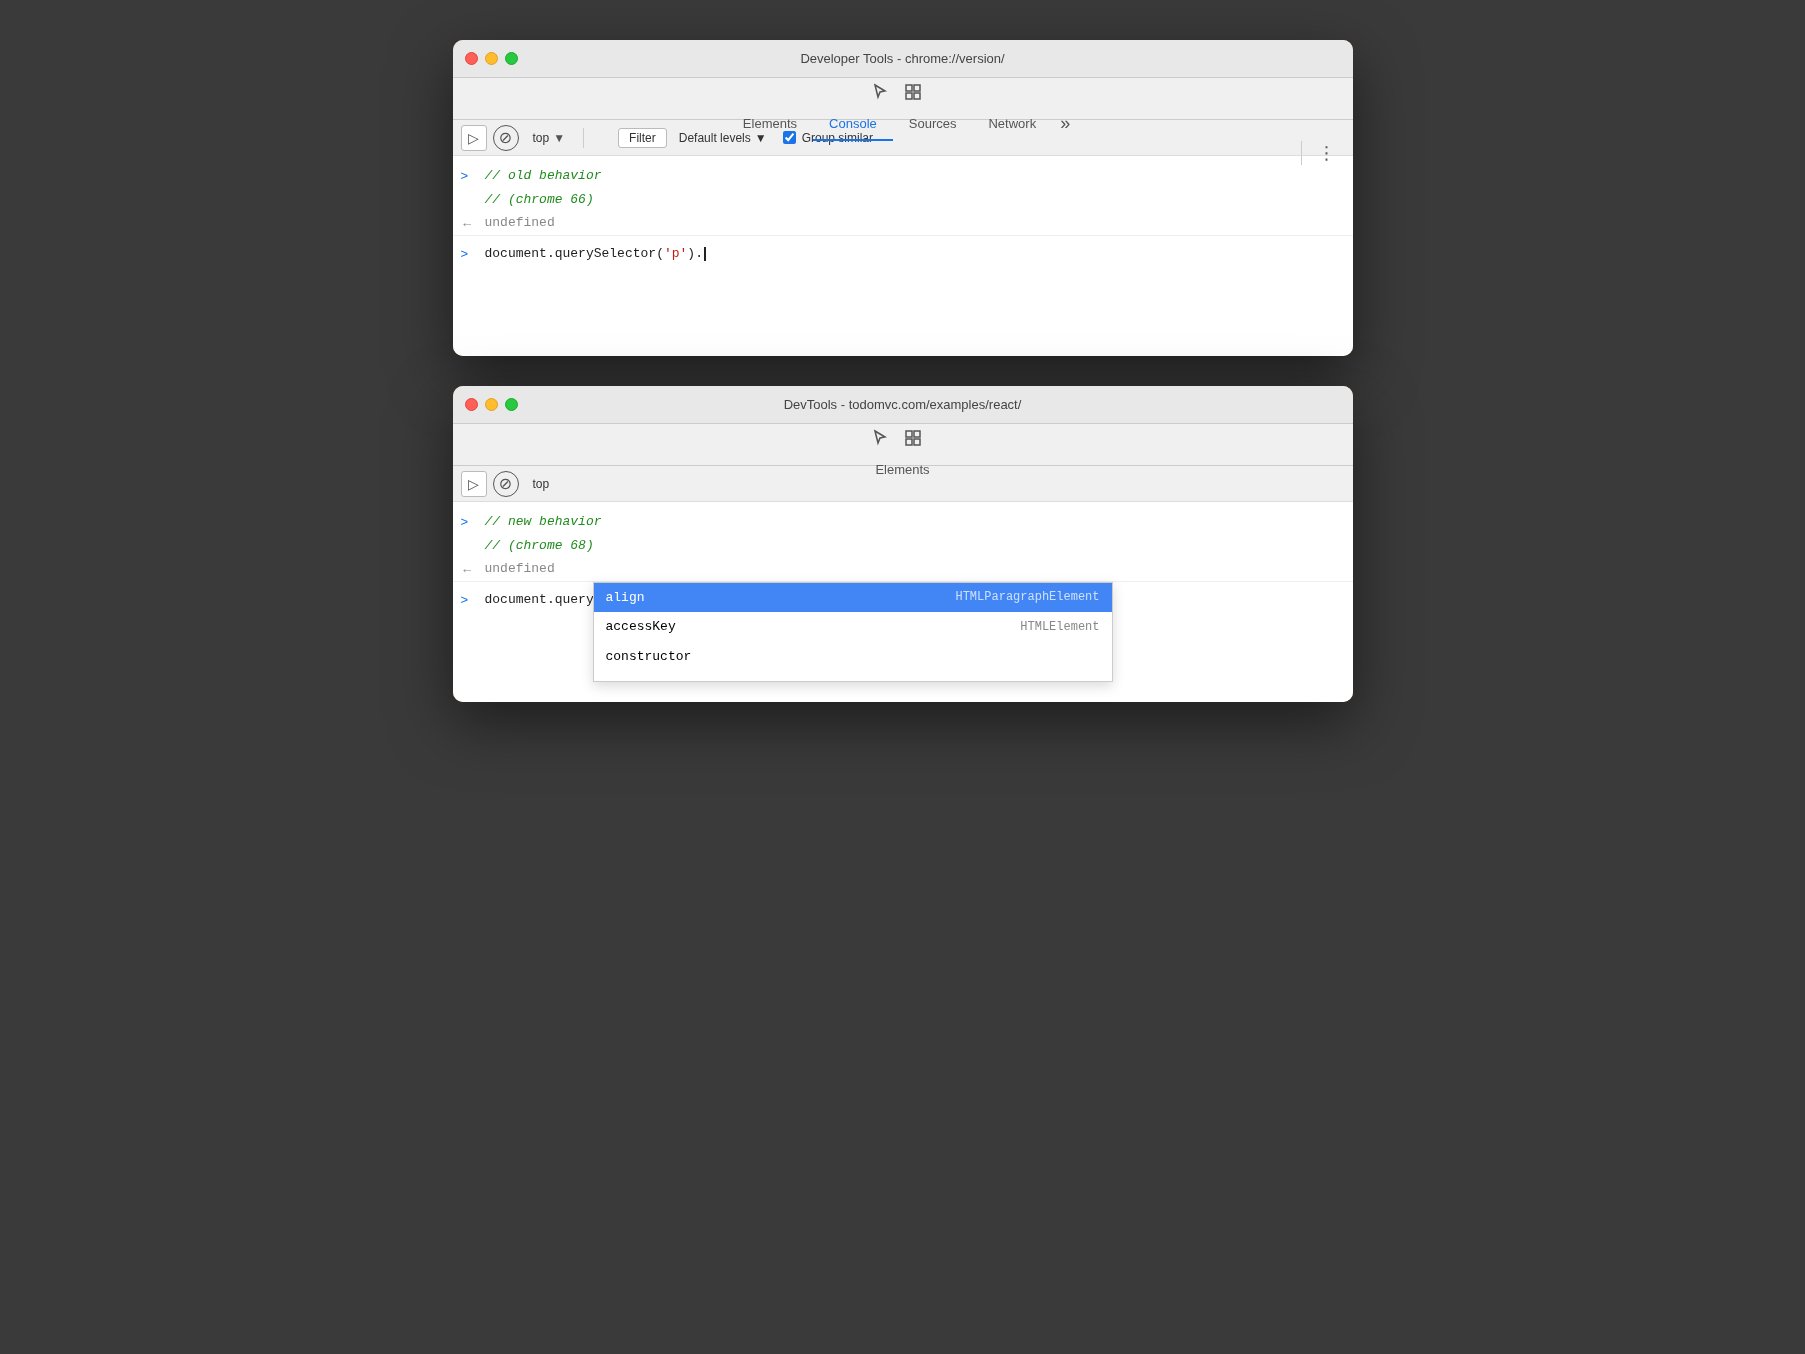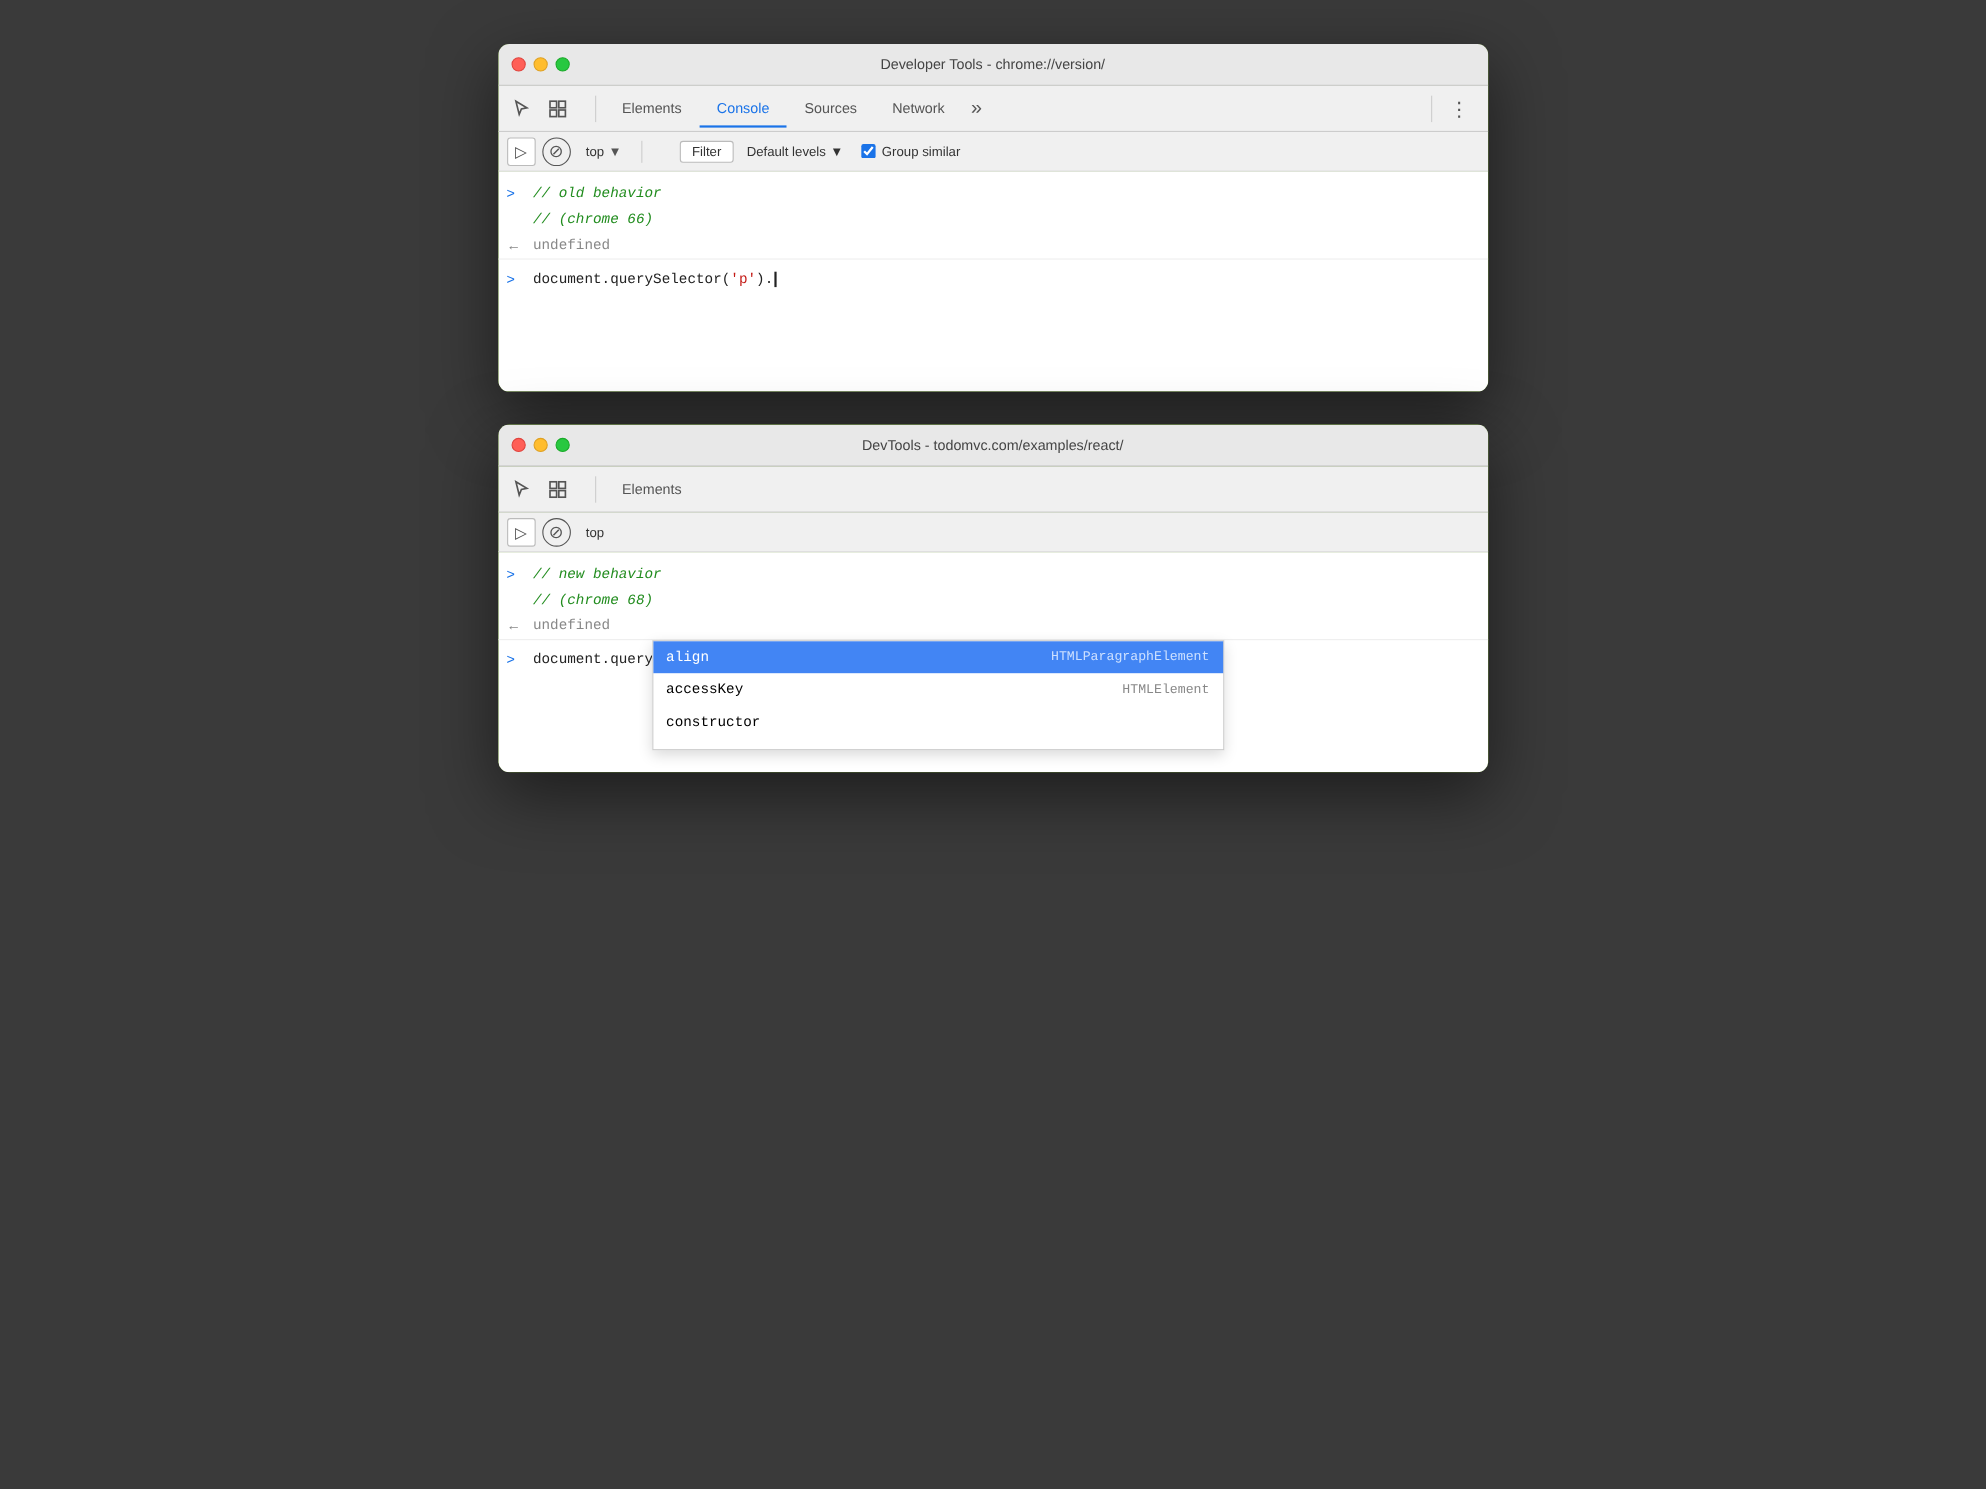--- a/index.html
+++ b/index.html
@@ -13,21 +13,21 @@
       gap: 30px;
       min-height: 100vh;
     }
 
     
     .devtools-window {
       width: 900px;
       border-radius: 10px;
       overflow: hidden;
       box-shadow: 0 20px 60px rgba(0,0,0,0.5);
-      background: #4d7c0f;
+      background: #fdba74;
     }
 
     .title-bar {
       background: #e8e8e8;
       height: 38px;
       display: flex;
       align-items: center;
       padding: 0 12px;
       border-bottom: 1px solid #ccc;
       position: relative;
@@ -56,20 +56,21 @@
     .traffic-light.green { background: #28c840; border: 1px solid #1aab29; }
 
     
     .tab-bar {
       background: #f0f0f0;
       border-bottom: 1px solid #ccc;
       display: flex;
       align-items: center;
       padding: 0 8px;
       height: 42px;
+      flex-direction: column;
     }
 
     .tab-bar-icons {
       display: flex;
       align-items: center;
       gap: 4px;
       margin-right: 12px;
     }
 
     .tab-icon {

